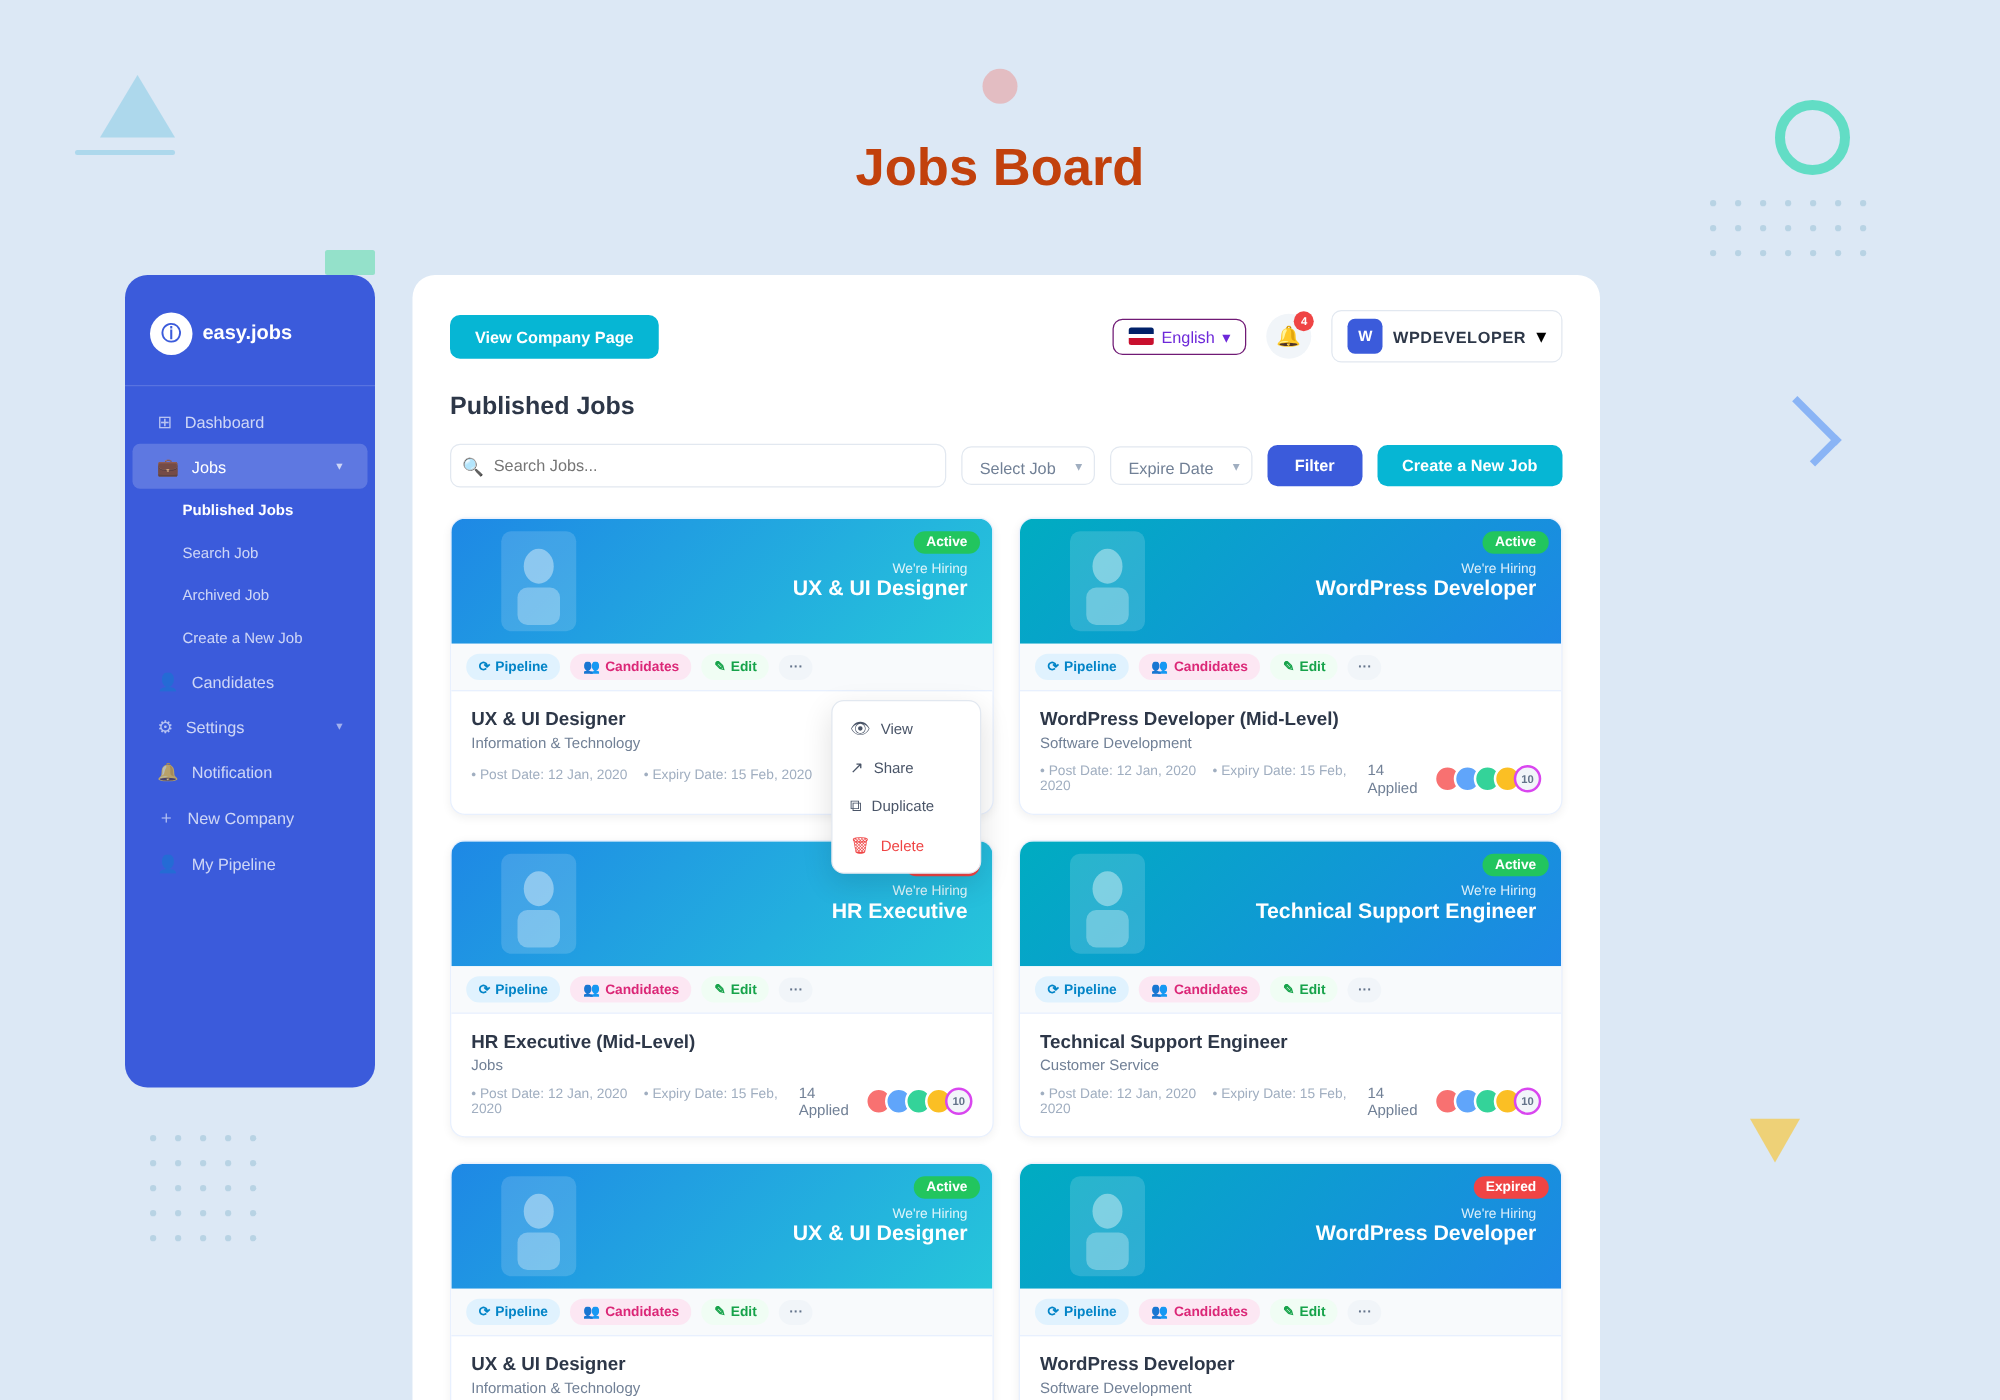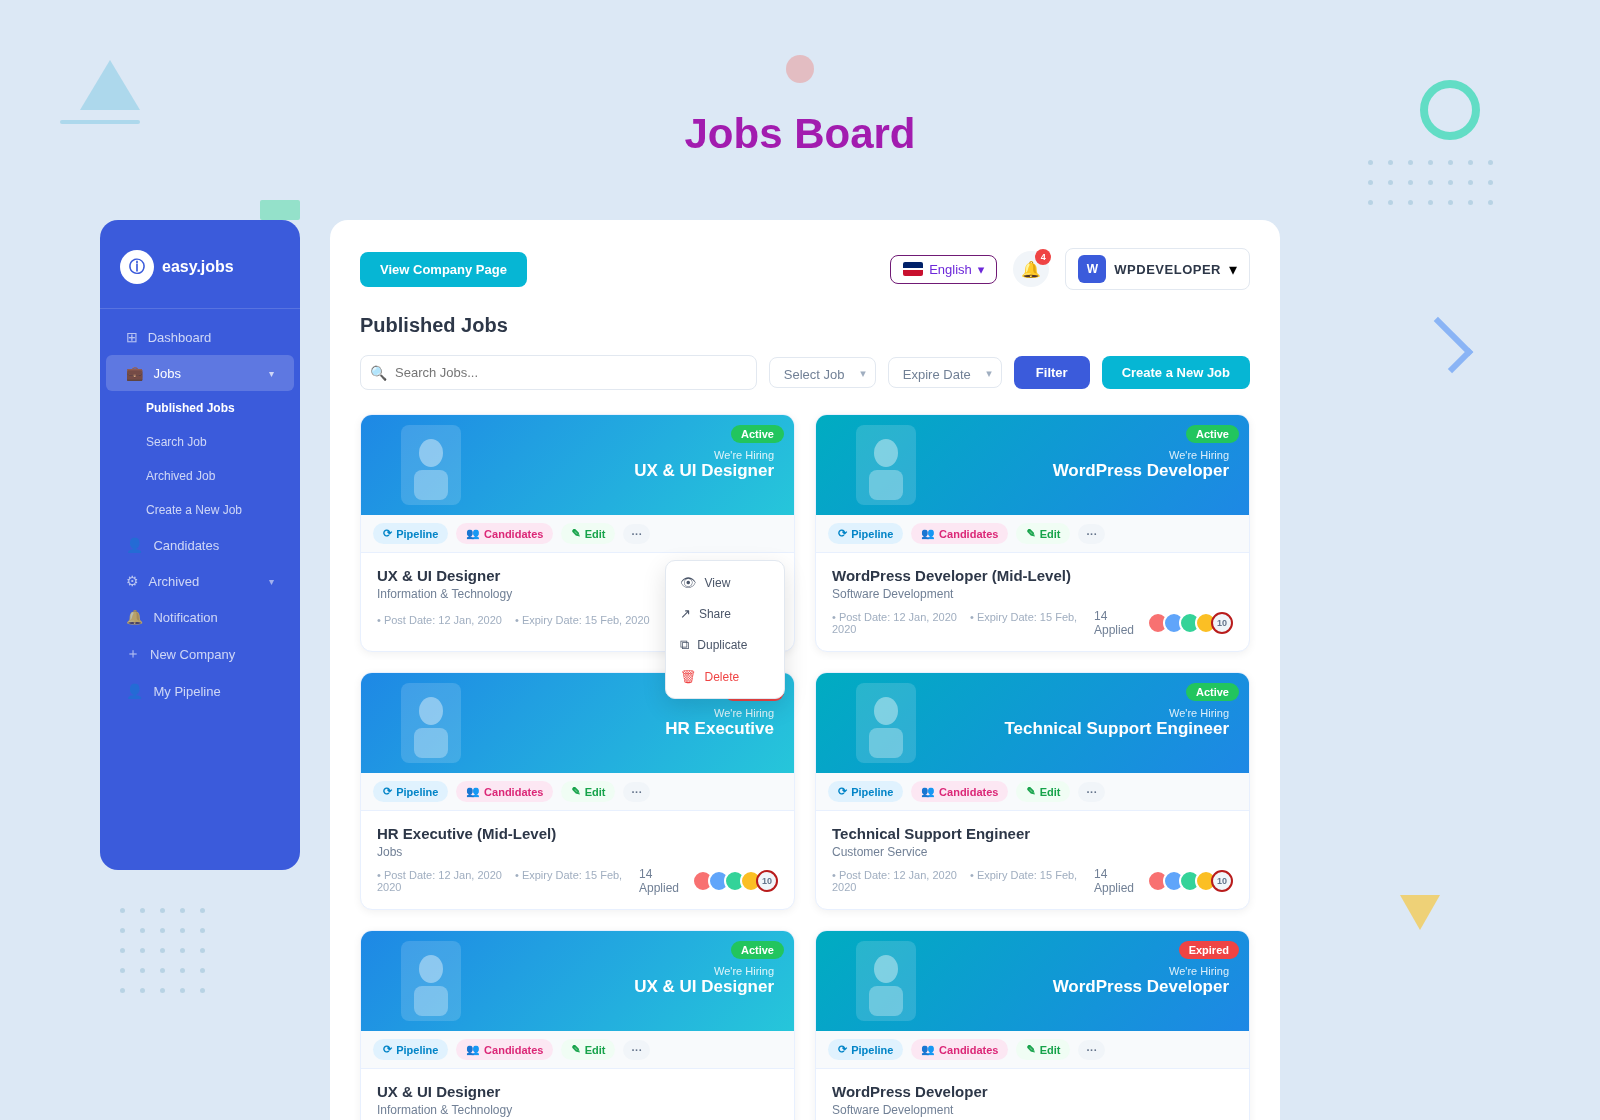--- a/index.html
+++ b/index.html
@@ -92,21 +92,21 @@
       opacity: 0.5;
     }
 
     
     .page-title {
       position: absolute;
       top: 110px; left: 50%;
       transform: translateX(-50%);
       font-size: 42px;
       font-weight: 700;
-      color: #a21caf;
+      color: #c2410c;
       white-space: nowrap;
     }
 
     
     .sidebar {
       position: absolute;
       top: 220px; left: 100px;
       width: 200px;
       height: 650px;
       background: #3b5bdb;
@@ -446,21 +446,21 @@
       overflow: hidden;
       font-size: 8px;
       display: flex; align-items: center; justify-content: center;
       color: #64748b;
       font-weight: 700;
     }
     .applicant-avatars .av:first-child { margin-left: 0; }
     .av-count {
       width: 22px; height: 22px;
       border-radius: 50%;
-      border: 2px solid #b91c1c;
+      border: 2px solid #d946ef;
       margin-left: -6px;
       background: #f1f5f9;
       font-size: 9px;
       display: flex; align-items: center; justify-content: center;
       color: #64748b;
       font-weight: 700;
     }
     .applied-count { font-size: 12px; color: #718096; }
 
     
@@ -592,21 +592,21 @@
     <span>Create a New Job</span>
   </div>
 
   <div class="nav-item">
     <span class="nav-icon">👤</span>
     <span>Candidates</span>
   </div>
 
   <div class="nav-item">
     <span class="nav-icon">⚙</span>
-    <span>Archived</span>
+    <span>Settings</span>
     <span class="nav-arrow">▾</span>
   </div>
 
   <div class="nav-item">
     <span class="nav-icon">🔔</span>
     <span>Notification</span>
   </div>
 
   <div class="nav-item">
     <span class="nav-icon">＋</span>

